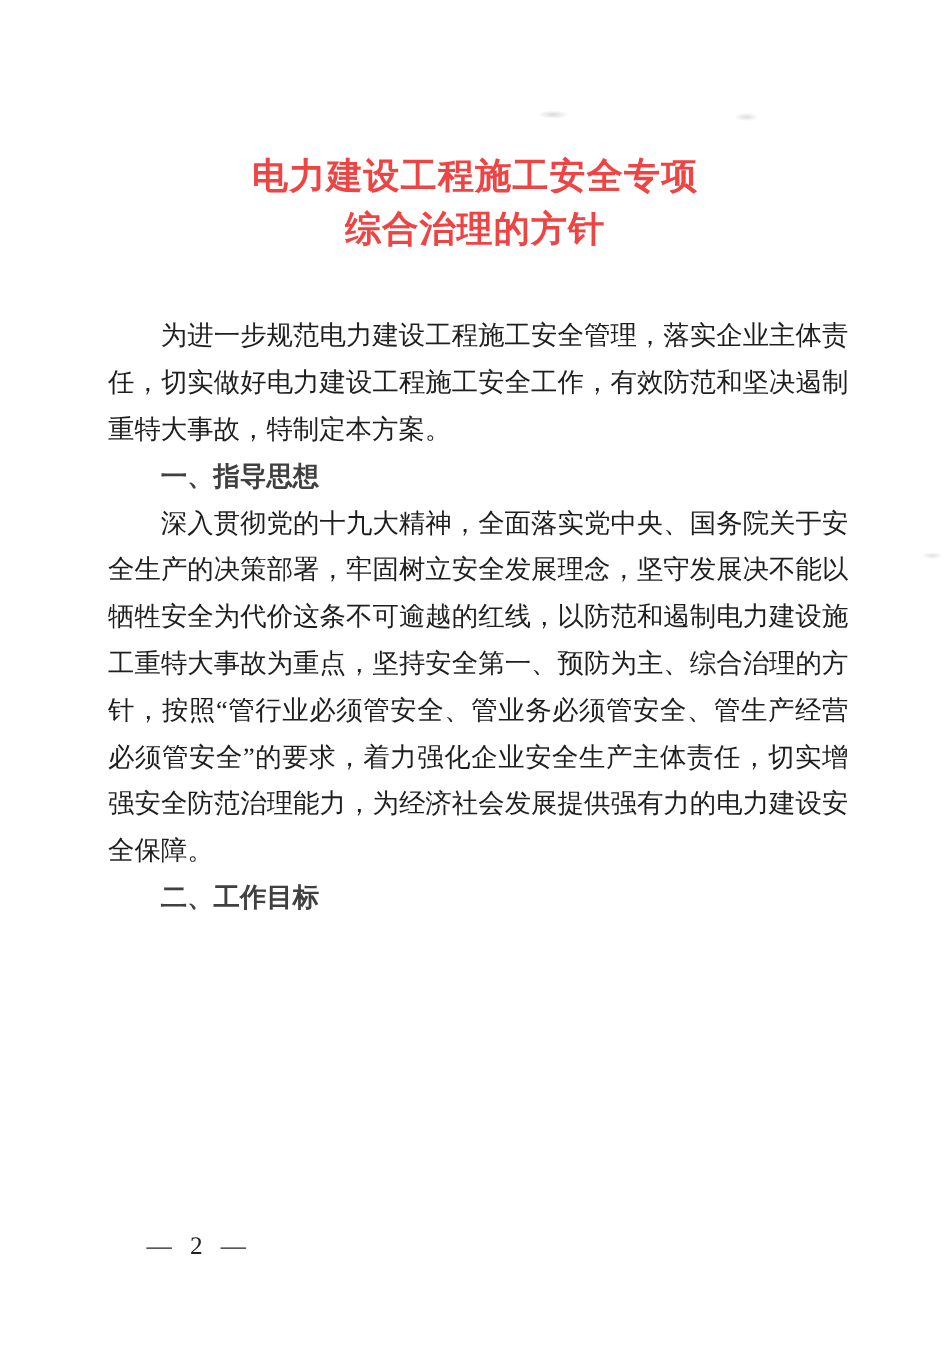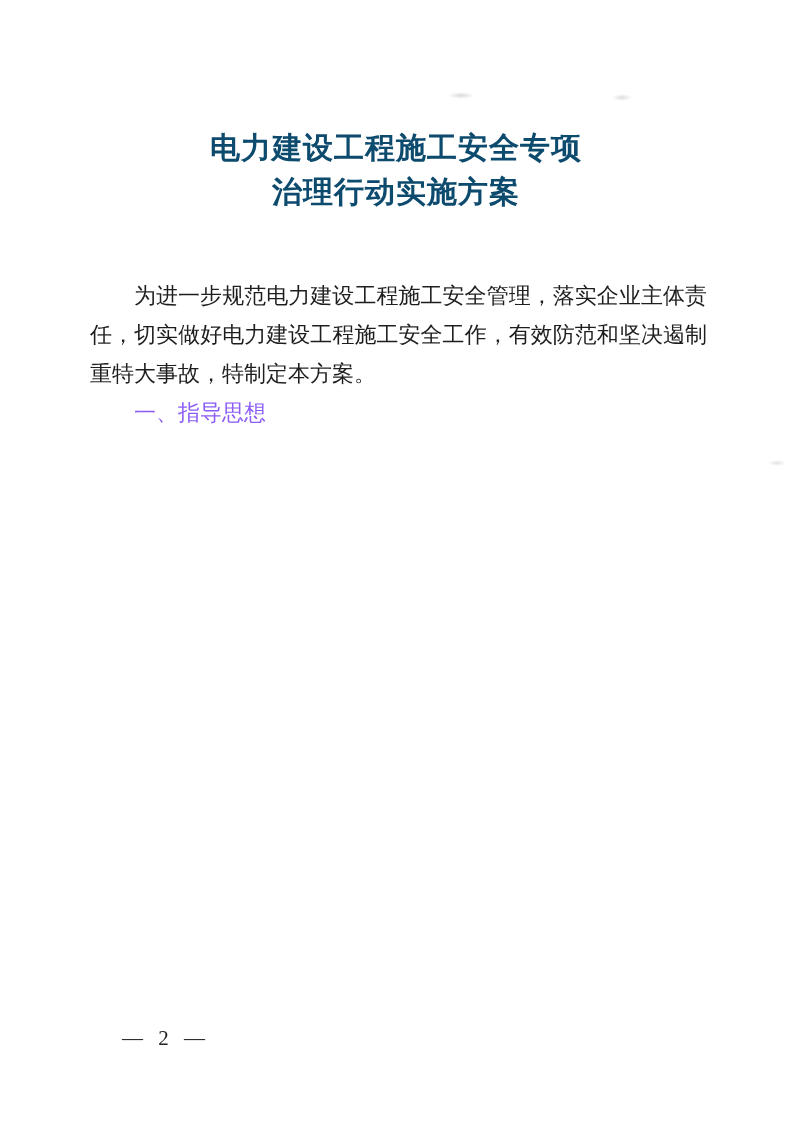--- a/index.html
+++ b/index.html
@@ -17,46 +17,46 @@
     color: #1b1b1b;
   }
   .doc-title {
     margin: 0;
     padding-top: 126px;
     text-align: center;
     font-family: "Liberation Sans", sans-serif;
     font-weight: 700;
     font-size: 30px;
     line-height: 44px;
-    color: #0c4a6e;
+    color: #ef4444;
     letter-spacing: 1px;
   }
   .doc-title .title-line {
     display: block;
   }
   .body-text {
-    margin: 62px 85px 0 90px;
+    margin: 46px 85px 0 90px;
     font-size: 22px;
     line-height: 39px;
     text-align: justify;
     text-justify: inter-character;
     color: #1e1e1e;
   }
   .para {
     margin: 0;
     text-indent: 2em;
   }
   .heading {
     margin: 0;
     font-family: "Liberation Sans", sans-serif;
-    font-weight: 400;
+    font-weight: 700;
     font-size: 22px;
     line-height: 39px;
     text-indent: 2em;
-    color: #8b5cf6;
+    color: #404040;
   }
   .subheading {
     margin: 0;
     text-indent: 2em;
     font-weight: 500;
   }
   .page-number {
     position: absolute;
     left: 122px;
     top: 1026px;
@@ -87,23 +87,25 @@
 <body>
 
 <div class="page">
 
   <div class="artifact a1"></div>
   <div class="artifact a2"></div>
   <div class="artifact a3"></div>
 
   <h1 class="doc-title">
     <span class="title-line">电力建设工程施工安全专项</span>
-    <span class="title-line">治理行动实施方案</span>
+    <span class="title-line">综合治理的方针</span>
   </h1>
 
   <div class="body-text">
     <p class="para">为进一步规范电力建设工程施工安全管理，落实企业主体责任，切实做好电力建设工程施工安全工作，有效防范和坚决遏制重特大事故，特制定本方案。</p>
     <h2 class="heading">一、指导思想</h2>
+    <p class="para">深入贯彻党的十九大精神，全面落实党中央、国务院关于安全生产的决策部署，牢固树立安全发展理念，坚守发展决不能以牺牲安全为代价这条不可逾越的红线，以防范和遏制电力建设施工重特大事故为重点，坚持安全第一、预防为主、综合治理的方针，按照“管行业必须管安全、管业务必须管安全、管生产经营必须管安全”的要求，着力强化企业安全生产主体责任，切实增强安全防范治理能力，为经济社会发展提供强有力的电力建设安全保障。</p>
+    <h2 class="heading">二、工作目标</h2>
   </div>
 
   <div class="page-number">— 2 —</div>
 
 </div>
 
 </body></html>

